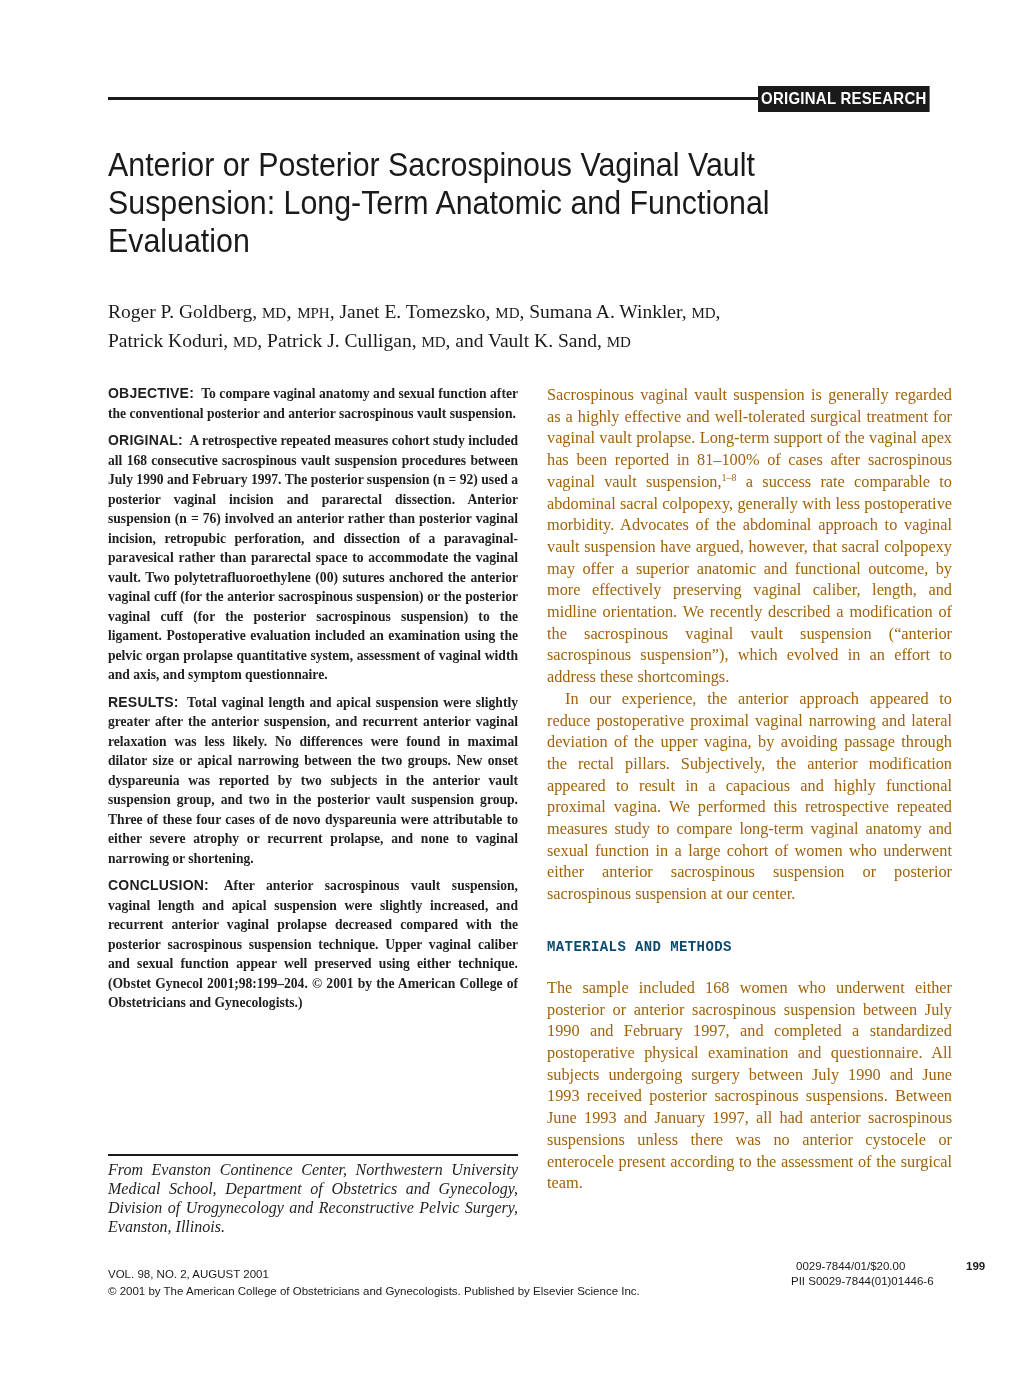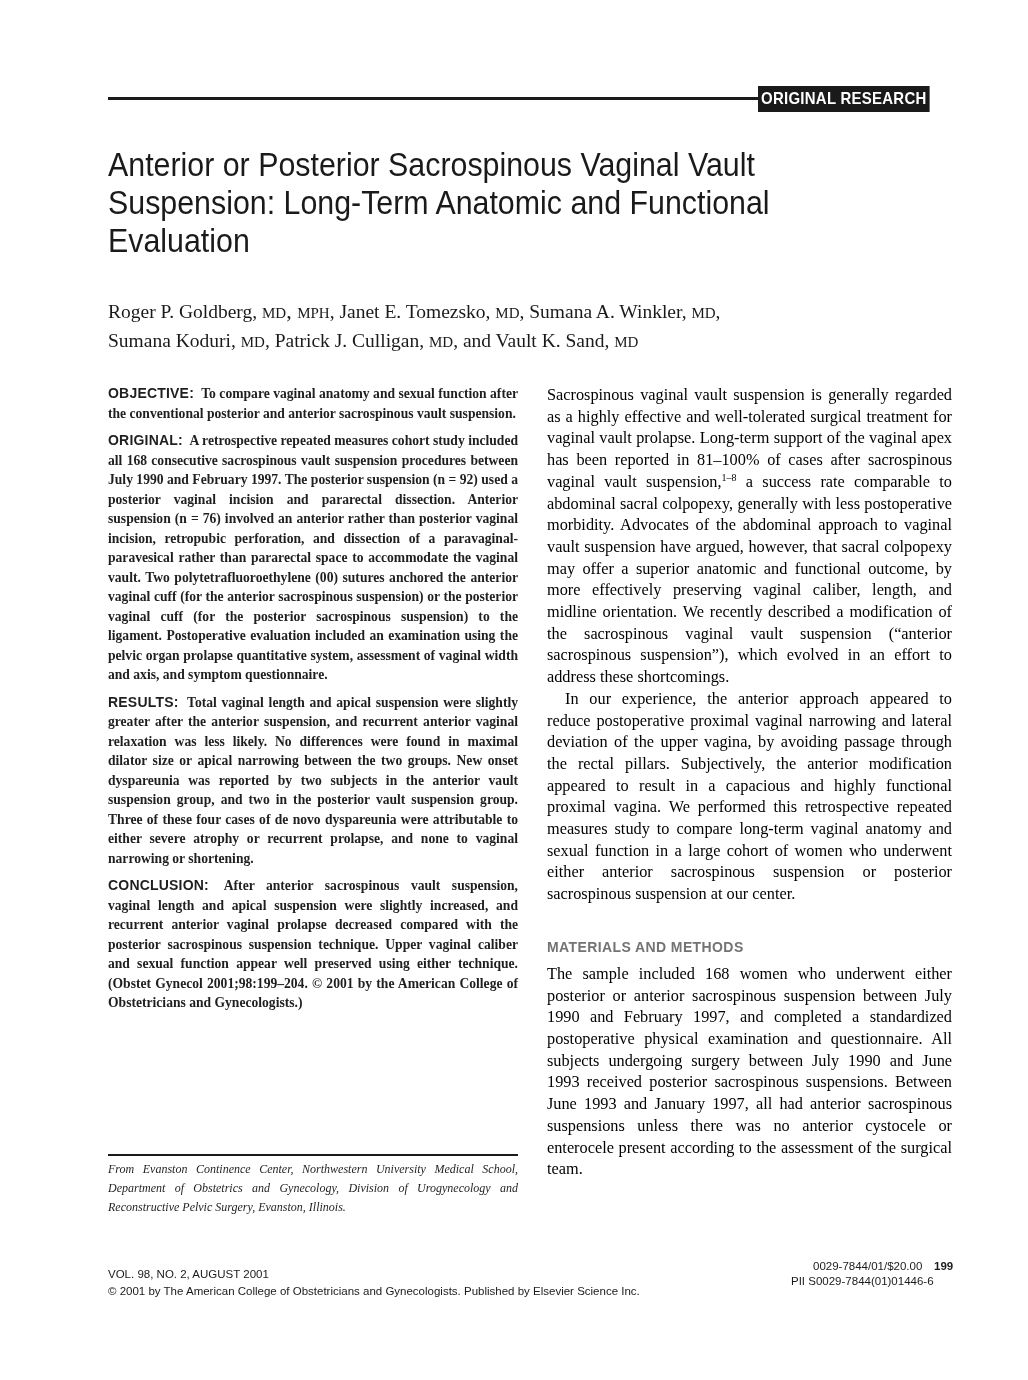--- a/index.html
+++ b/index.html
@@ -20,47 +20,47 @@
 
   .col-left { position: absolute; left: 108px; top: 384px; width: 410px; }
   .col-right { position: absolute; left: 547px; top: 384px; width: 405px; }
 
   .abs-p { margin: 0 0 8px 0; font-family: "Liberation Serif", serif; font-weight: bold; font-size: 13.6px; line-height: 19.5px;
            text-align: justify; color: #1f1f1f; }
   .abs-label { font-family: "Liberation Sans", sans-serif; font-weight: bold; font-size: 14px; letter-spacing: 0.2px; margin-right: 4px; }
 
   .footnote-rule { position: absolute; left: 108px; top: 1154px; width: 410px; height: 2px; background: #1a1a1a; }
   .footnote { position: absolute; left: 108px; top: 1160px; width: 410px; margin: 0;
-              font-family: "Liberation Serif", serif; font-style: italic; font-size: 12px; line-height: 19px; text-align: justify; color: #1f1f1f; }
+              font-family: "Liberation Serif", serif; font-style: italic; font-size: 16px; line-height: 19px; text-align: justify; color: #1f1f1f; }
 
-  .body-p { margin: 0; font-family: "Liberation Serif", serif; font-size: 16.3px; line-height: 21.7px; text-align: justify; color: #000000; }
+  .body-p { margin: 0; font-family: "Liberation Serif", serif; font-size: 16.3px; line-height: 21.7px; text-align: justify; color: #a16207; }
   .body-p.indent { text-indent: 18px; }
-  .section-heading { margin: 34px 0 8px 0; font-family: Liberation Sans, sans-serif; font-weight: bold; font-size: 14px; letter-spacing: 0.4px; color: #737373; }
+  .section-heading { margin: 34px 0 22px 0; font-family: Liberation Mono, monospace; font-weight: bold; font-size: 14px; letter-spacing: 0.4px; color: #0c4a6e; }
   sup { font-size: 10px; line-height: 0; }
 
   .footer { position: absolute; left: 108px; top: 1259px; width: 850px; font-family: "Liberation Sans", sans-serif; font-size: 11.5px; line-height: 15px; color: #1a1a1a; }
   .footer .l1 { position: absolute; left: 0; top: 8px; white-space: nowrap; }
   .footer .l2 { position: absolute; left: 0; top: 25px; white-space: nowrap; }
-  .footer .r1 { position: absolute; left: 705px; top: 0; white-space: nowrap; }
+  .footer .r1 { position: absolute; left: 688px; top: 0; white-space: nowrap; }
   .footer .r2 { position: absolute; left: 683px; top: 15px; white-space: nowrap; text-align: right; }
-  .footer .pg { position: absolute; left: 826px; top: 0; font-weight: bold; white-space: nowrap; }
+  .footer .pg { position: absolute; left: 858px; top: 0; font-weight: bold; white-space: nowrap; }
 </style>
 </head>
 <body>
 
 <div class="header-rule"></div>
 <div class="badge">ORIGINAL RESEARCH</div>
 
 <h1 class="title">Anterior or Posterior Sacrospinous Vaginal Vault Suspension: Long-Term Anatomic and Functional Evaluation</h1>
 
 <div class="authors">
   <span>Roger P. Goldberg</span>, <span class="deg">MD, MPH</span>,
   <span>Janet E. Tomezsko</span>, <span class="deg">MD</span>,
   <span>Sumana A. Winkler</span>, <span class="deg">MD</span>,<br>
-  <span>Sumana Koduri</span>, <span class="deg">MD</span>,
+  <span>Patrick Koduri</span>, <span class="deg">MD</span>,
   <span>Patrick J. Culligan</span>, <span class="deg">MD</span>,
   <span>and</span>
   <span>Vault K. Sand</span>, <span class="deg">MD</span>
 </div>
 
 <div class="col-left">
   <p class="abs-p">
     <span class="abs-label">OBJECTIVE:</span>
     <span>To compare vaginal anatomy and sexual function after the conventional posterior and anterior sacrospinous vault suspension.</span>
   </p>

